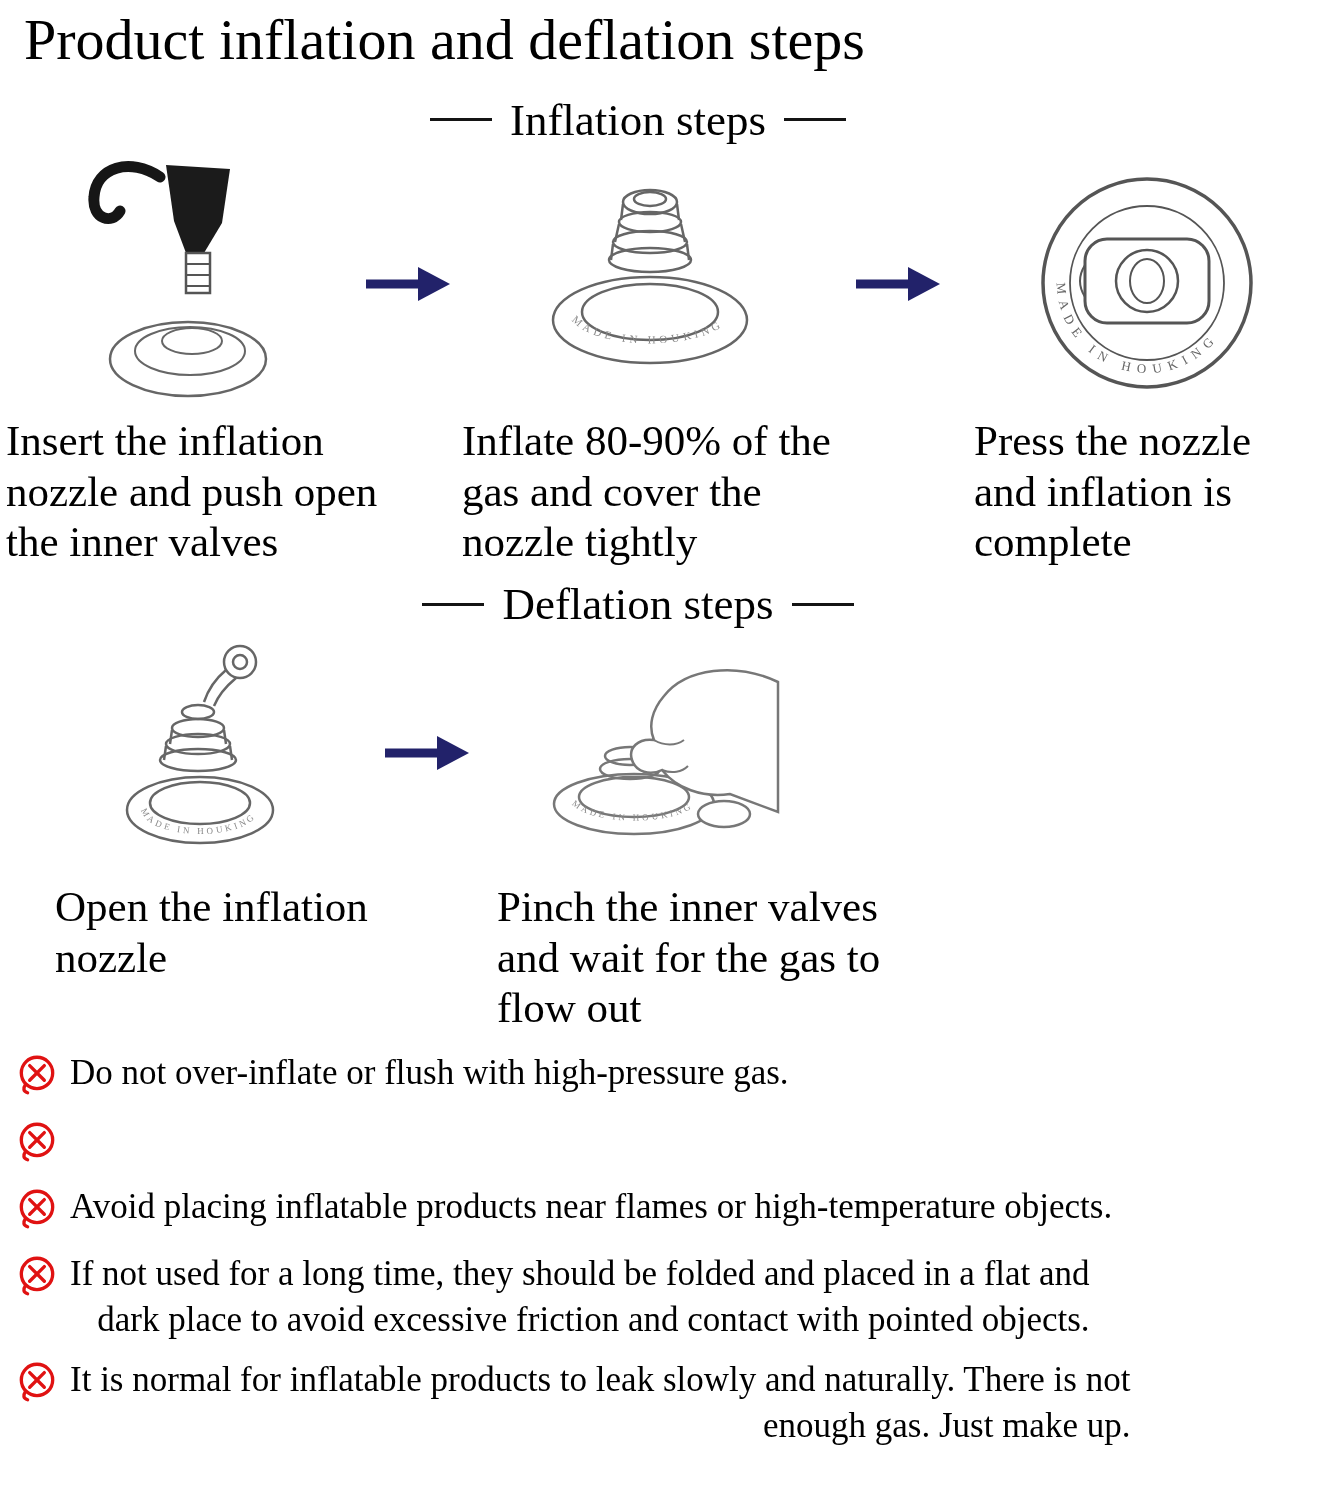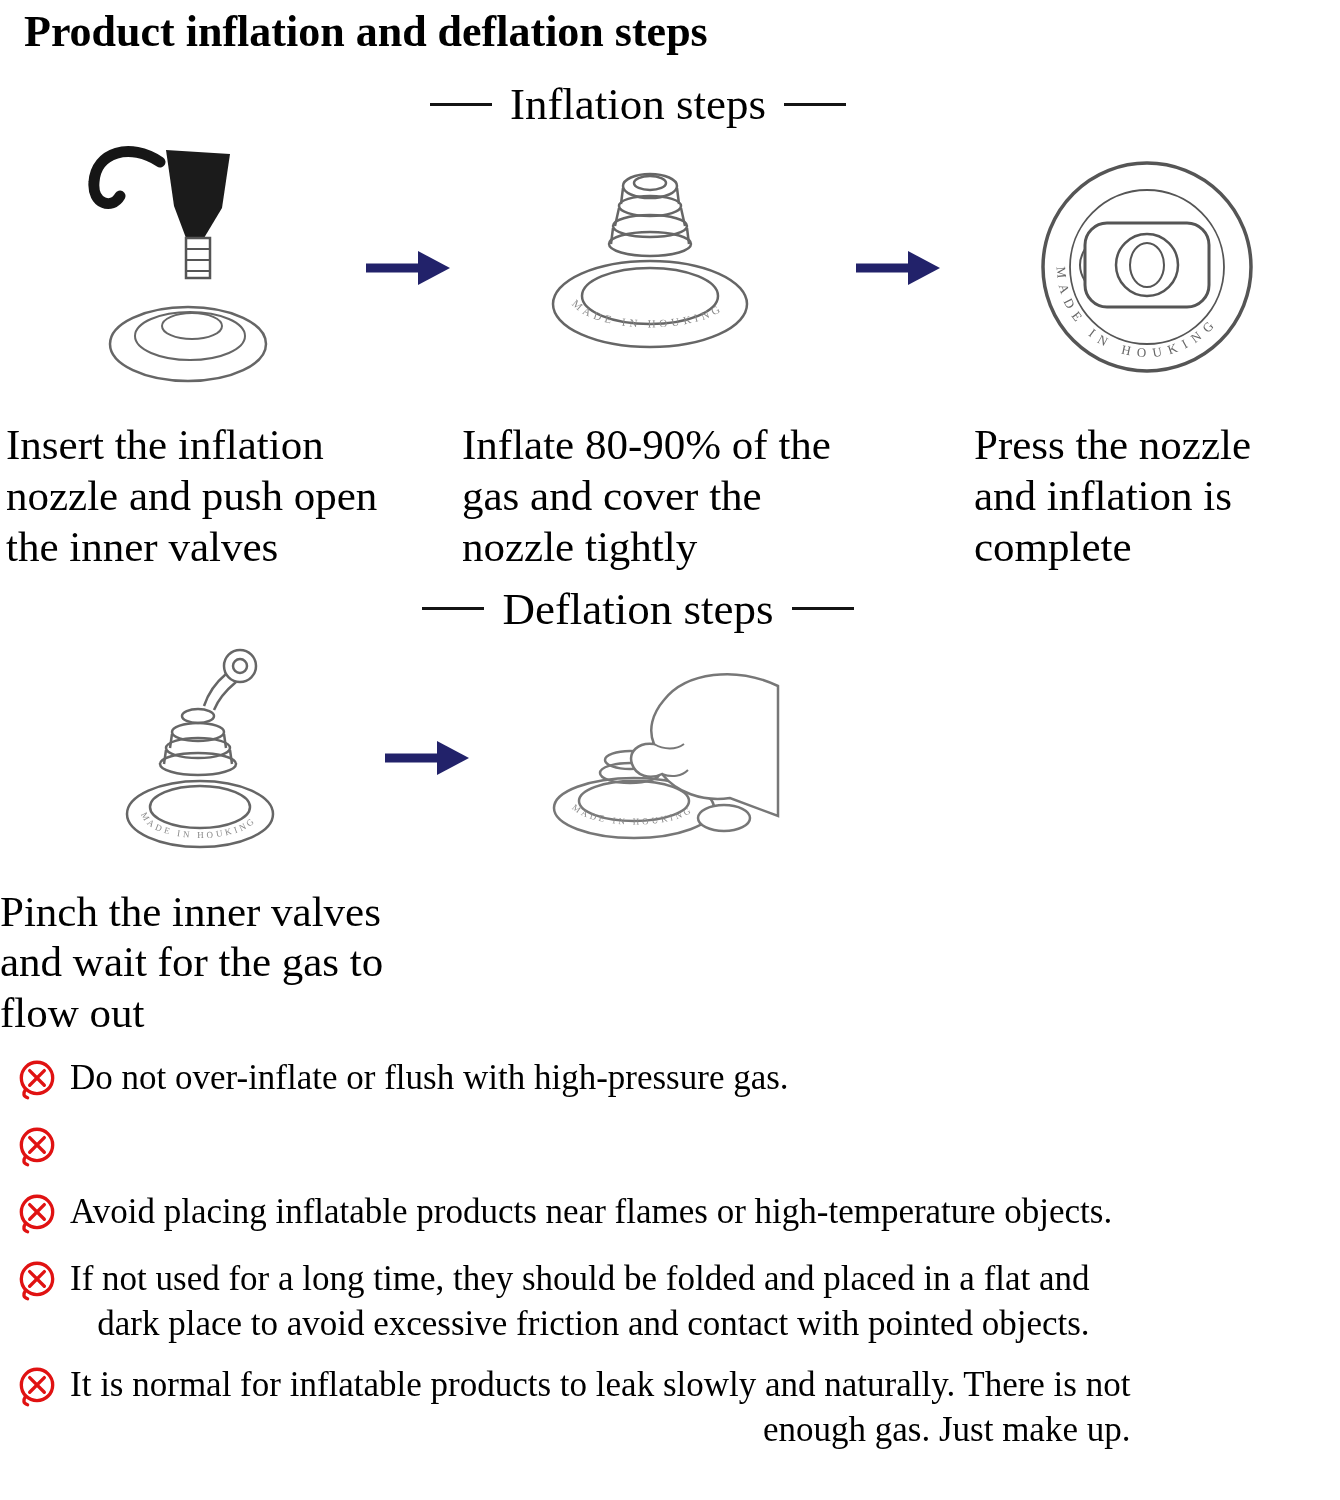--- a/index.html
+++ b/index.html
@@ -3,21 +3,21 @@
 <meta charset="utf-8">
 <style>
   * { margin:0; padding:0; box-sizing:border-box; }
   body {
     width:1340px; height:1500px; background:#ffffff; color:#000;
     font-family:"Liberation Serif", serif; overflow:hidden;
   }
   .page { position:relative; width:1340px; height:1500px; }
 
   .title {
-    font-size:44px; font-weight:bold; line-height:1.1;
+    font-size:58px; font-weight:normal; line-height:1.1;
     margin:8px 16px 0 24px; letter-spacing:0px;
   }
 
   .section-heading {
     display:flex; align-items:center; justify-content:center; gap:18px;
     font-size:45px; transform:translateX(-32px);
   }
   .section-heading.inflation { margin-top:22px; }
   .section-heading.deflation { margin-top:10px; }
   .rule { width:62px; height:3px; background:#141414; }
@@ -26,21 +26,21 @@
     display:flex; align-items:center; justify-content:space-between;
     padding:0 78px 0 82px; margin-top:14px; height:252px;
   }
   .figures-row.deflation {
     display:flex; align-items:center; margin-top:6px; height:238px;
   }
   .fig { display:block; }
   .arrow { display:block; }
 
   .captions-row { display:flex; font-size:43px; line-height:1.18; }
-  .captions-row.inflation { margin-top:24px; }
+  .captions-row.inflation { margin-top:4px; }
   .captions-row.deflation { margin-top:8px; }
   .caption { white-space:pre-line; }
   .cap-i1 { width:462px; padding-left:6px; }
   .cap-i2 { width:512px; }
   .cap-i3 { flex:1; }
   .cap-d1 { width:442px; margin-left:55px; }
   .cap-d2 { width:490px; }
 
   .warnings { list-style:none; margin-top:16px; padding-left:12px;text-align:right; }
   .warning-item { display:flex; align-items:flex-start; margin-bottom:15px; }
@@ -205,20 +205,22 @@
             <path id="b5" d="M46 138 A 64 22 0 0 0 170 138"></path>
           </defs>
         <text font-size="9" fill="#888" letter-spacing="3">
           <textPath href="#b5">MADE IN HOUKING</textPath>
         </text>
       </svg>
     </span>
   </div>
 
   <div class="captions-row deflation">
+    <p class="caption cap-d1">Open the inflation
+nozzle</p>
     <p class="caption cap-d2">Pinch the inner valves
 and wait for the gas to
 flow out</p>
   </div>
 
   <ul class="warnings">
 
     <li class="warning-item">
       <span class="warn-icon">
         <svg width="46" height="46" viewBox="0 0 44 44">

